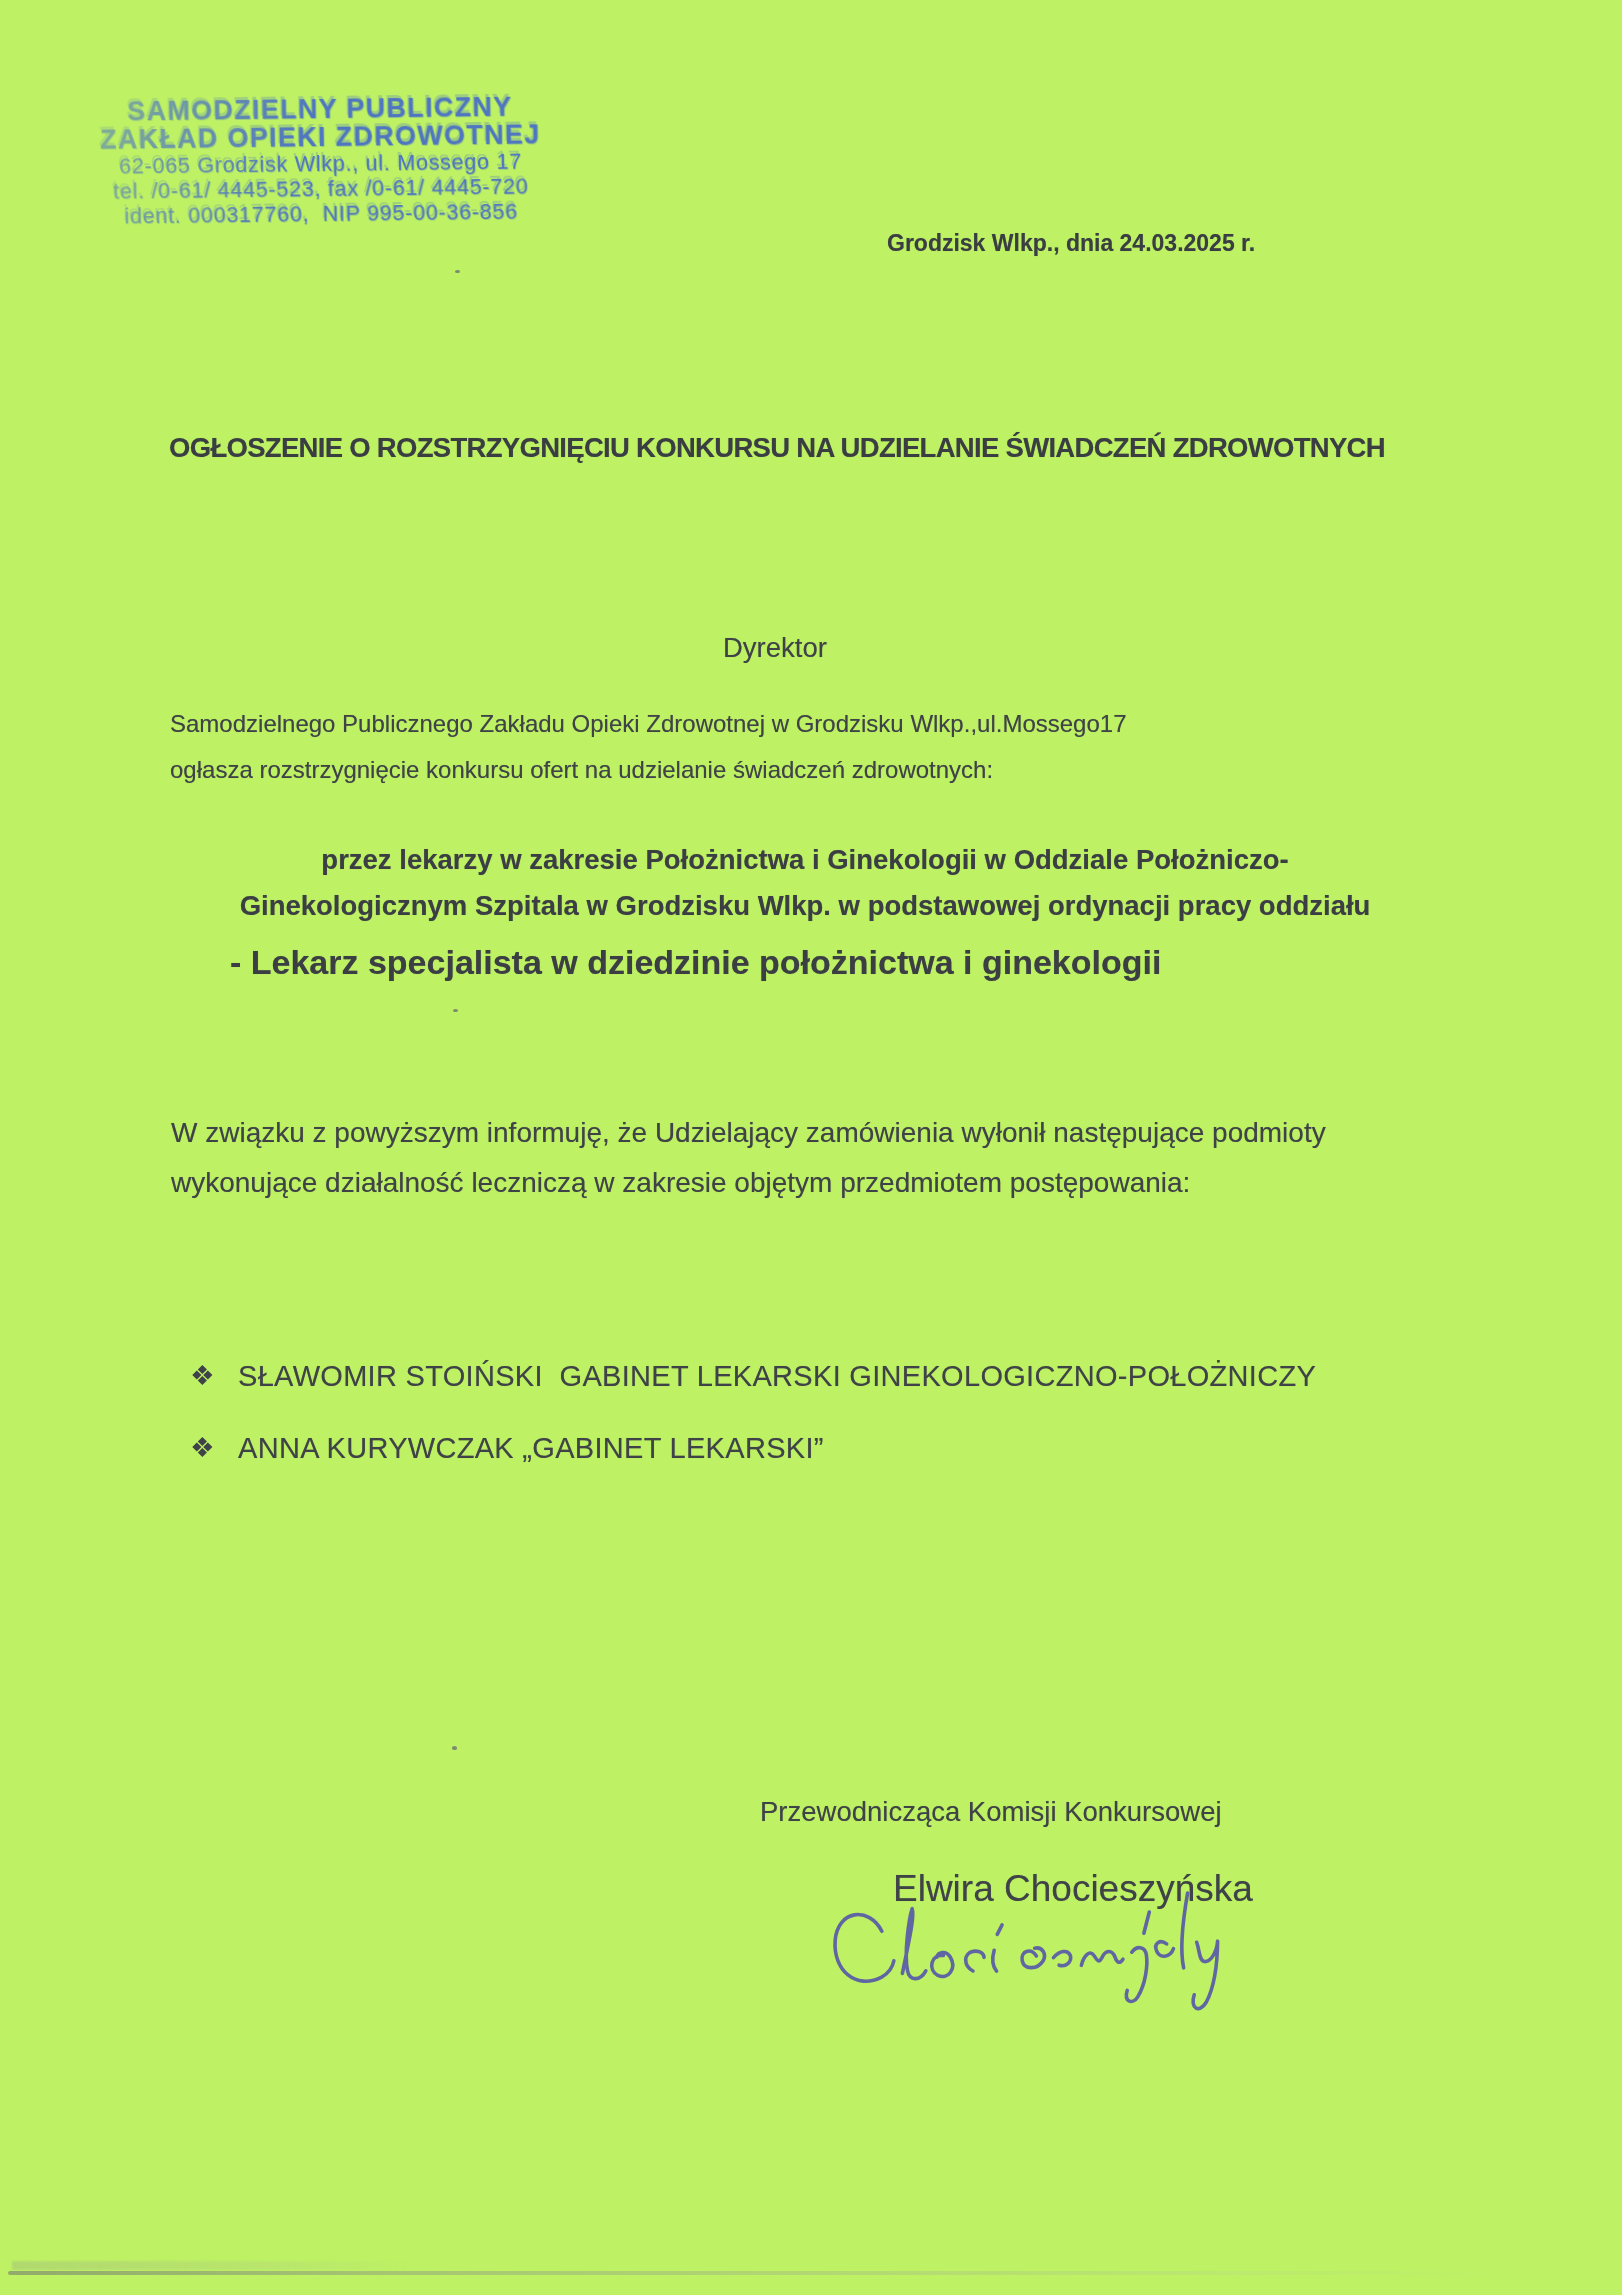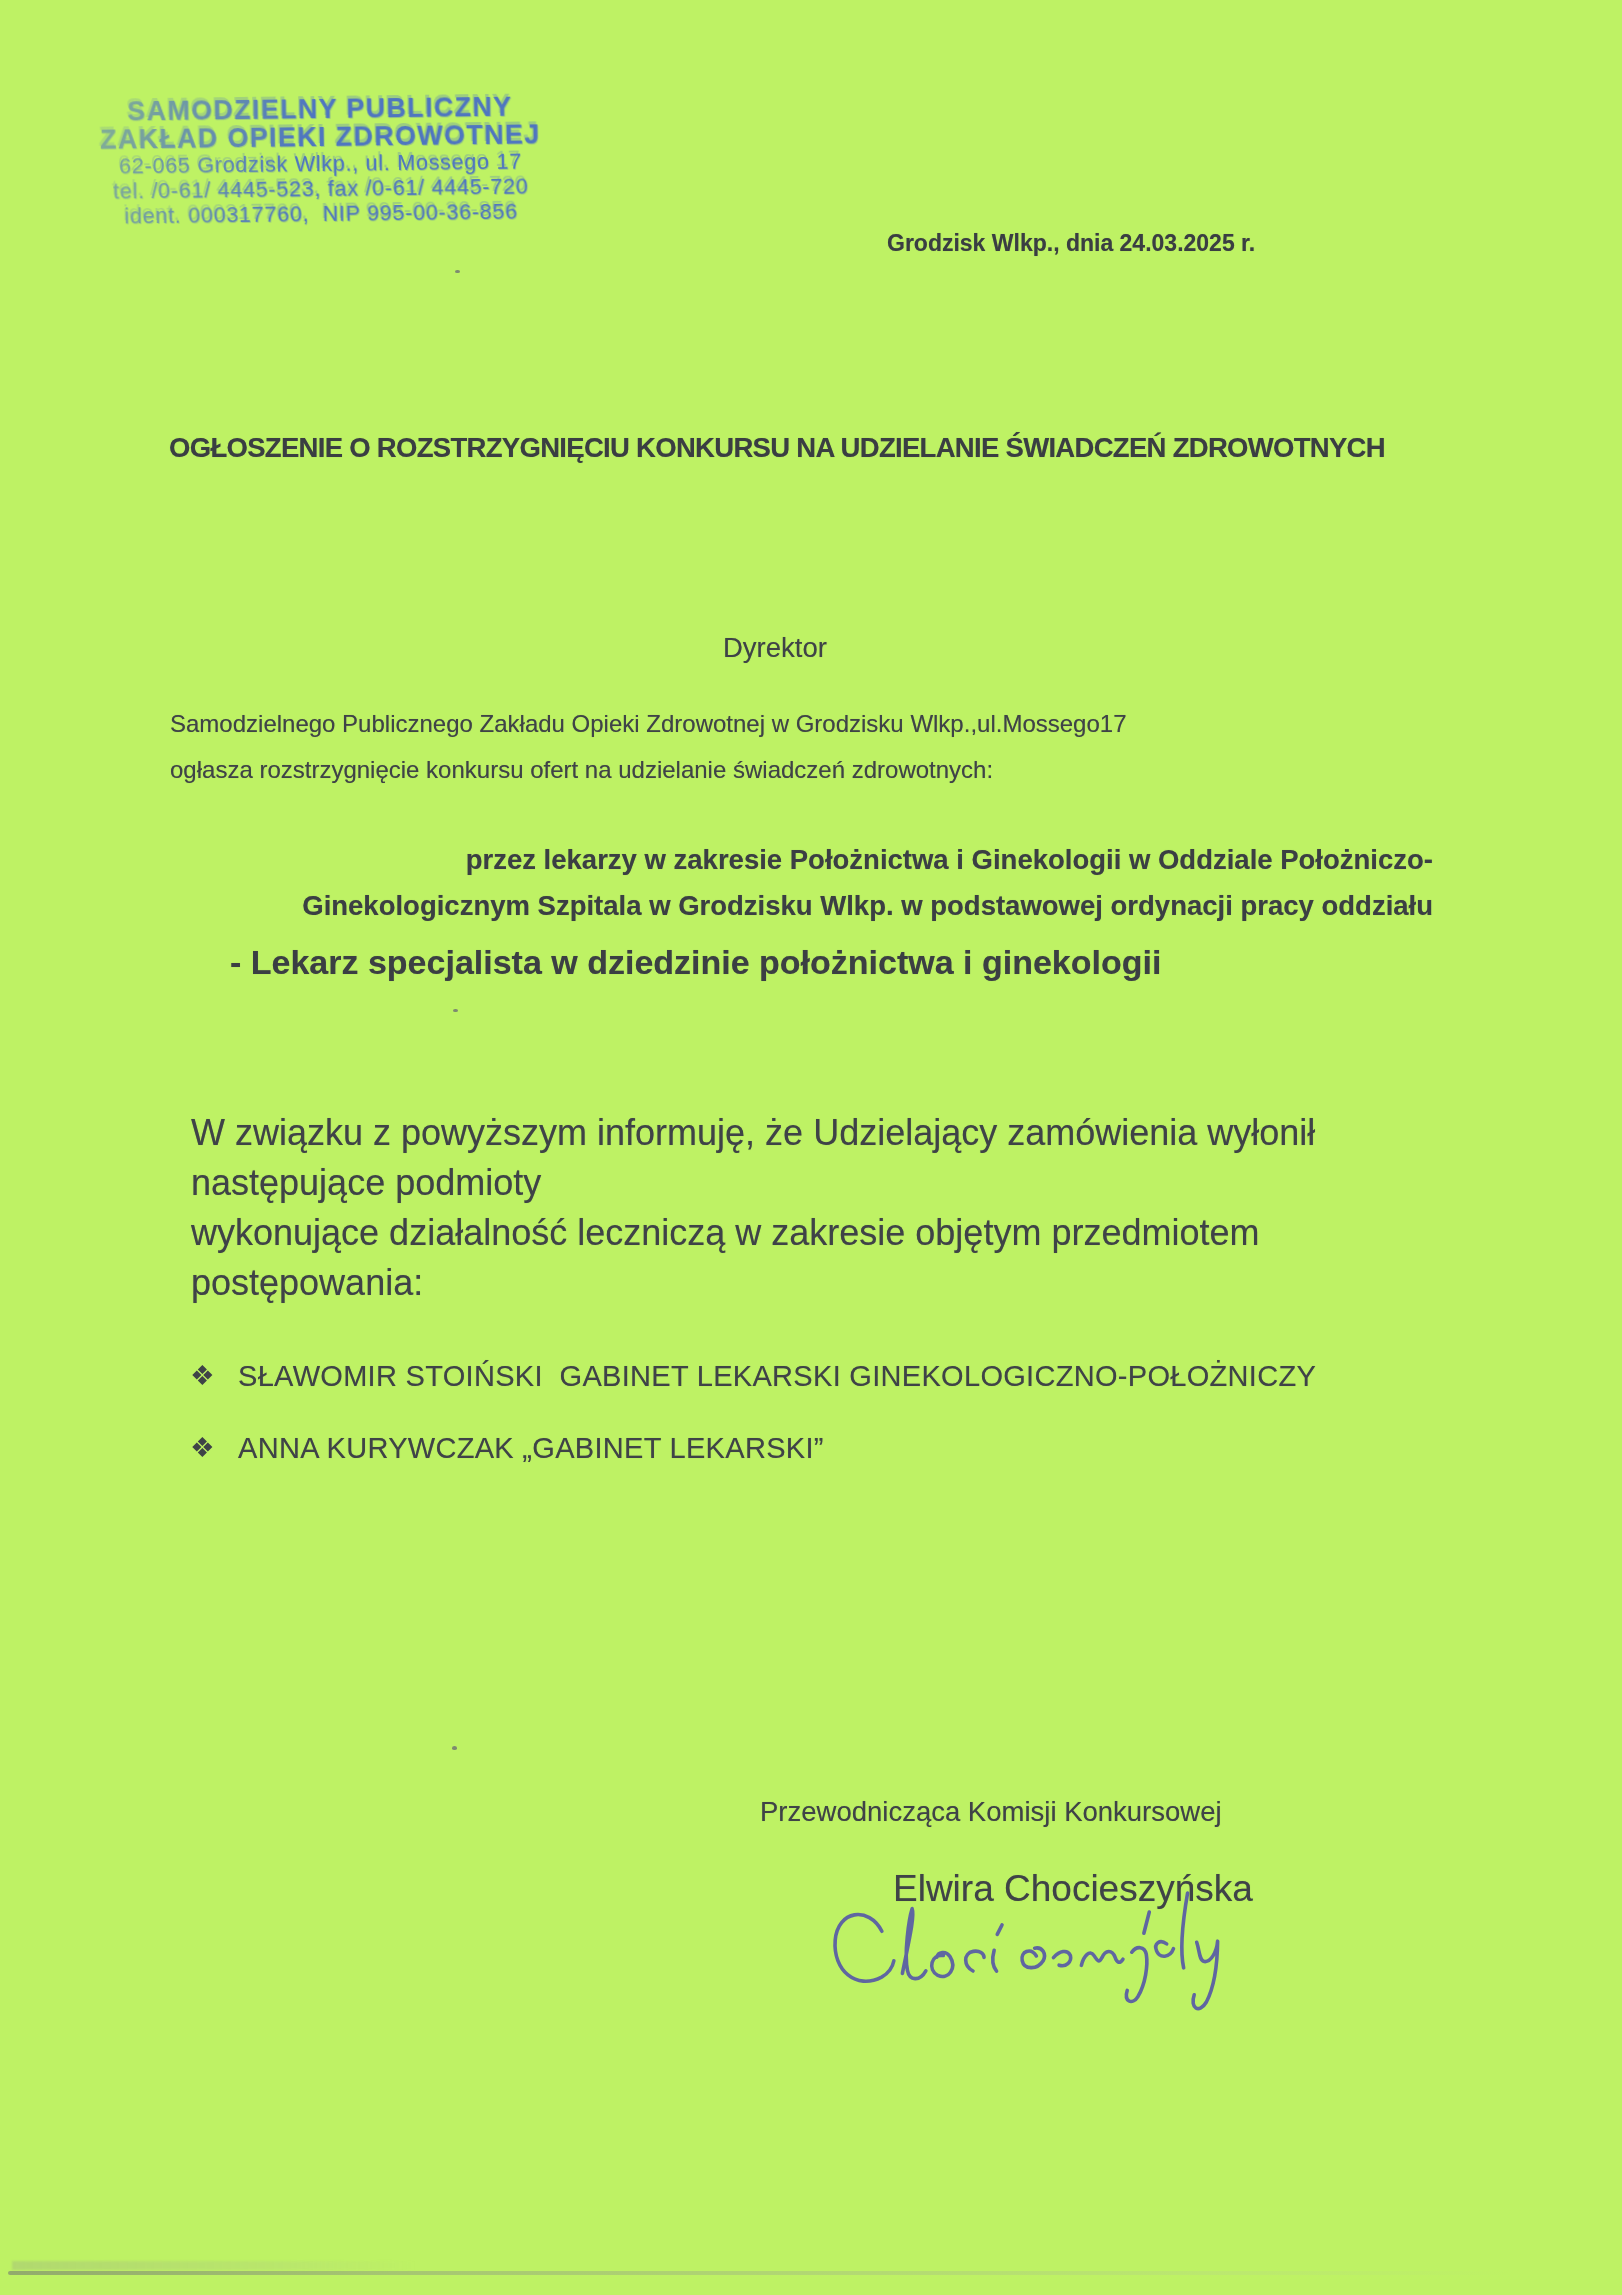--- a/index.html
+++ b/index.html
@@ -40,27 +40,27 @@
     font-size: 27.5px; font-weight: bold; letter-spacing: -0.7px;
     color: #3a3e42; white-space: nowrap; margin-top: 20px;
   }
   .recipient { left: 723px; top: 632px; font-size: 27.5px; }
   .centered-para {
     left: 170px; top: 701px; width: 1256px;
     font-size: 24px; line-height: 46px; text-align: left;
   }
   .scope-para {
     left: 177px; top: 837px; width: 1256px;
-    font-size: 27.5px; line-height: 46px; font-weight: bold; text-align: right;
+    font-size: 27.5px; line-height: 46px; font-weight: bold; text-align: center;
     color: #3b3f43;
   }
   .specialist { left: 230px; top: 943px; font-size: 34px; font-weight: bold; color: #3b3f43; }
   .body-para {
     left: 171px; top: 1108px; width: 1282px;
-    font-size: 36px; line-height: 50px; margin-left: 20px;
+    font-size: 28px; line-height: 50px;
   }
 
   
   .winners { position: absolute; left: 190px; top: 1359px; list-style: none; margin: 0; padding: 0; }
   .winner-item { position: relative; display: flex; align-items: flex-start; margin-bottom: 38px; }
   .bullet-glyph { font-size: 27.5px; color: #3f4347; width: 48px; flex: 0 0 48px; line-height: 34px; }
   .winner-text  { font-size: 29px; line-height: 34px; letter-spacing: 0.3px; }
 
   
   .sig-role { left: 760px; top: 1796px; font-size: 27.5px; }

